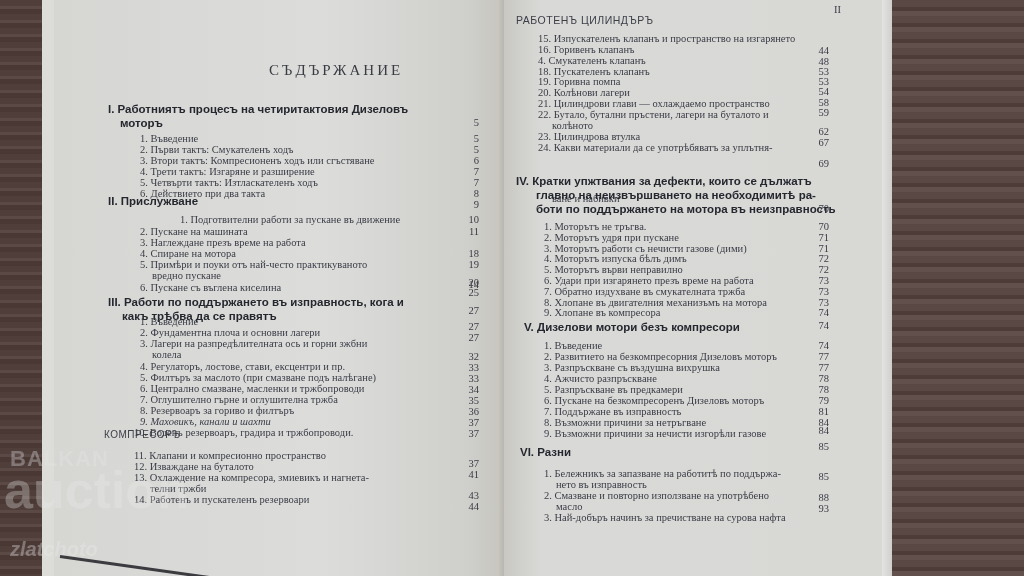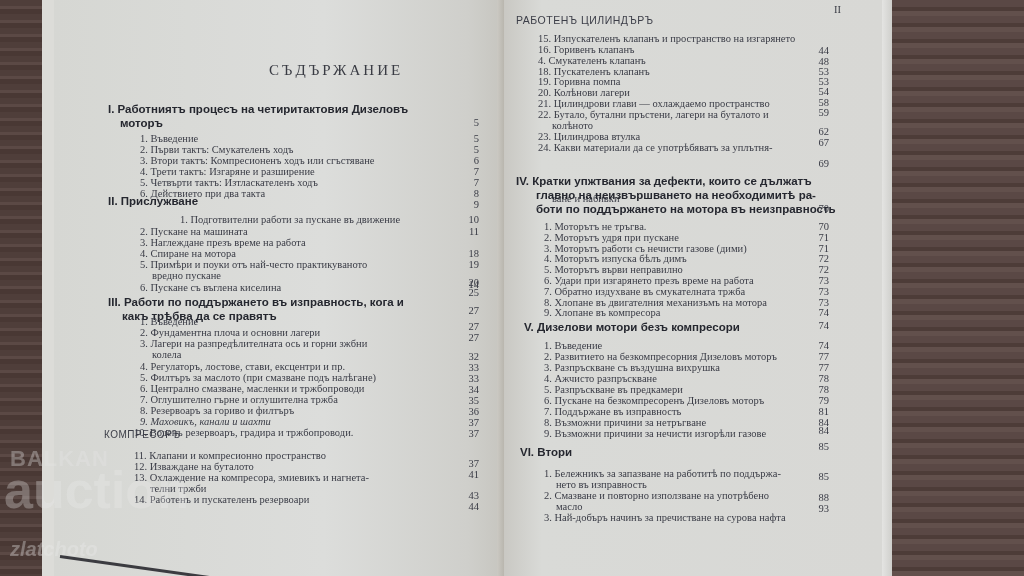--- a/index.html
+++ b/index.html
@@ -194,21 +194,21 @@
     <div class="pg" style="left:305px;top:384px;">78</div>
     <div class="item" style="left:40px;top:395px;">6. Пускане на безкомпресоренъ Дизеловъ моторъ</div>
     <div class="pg" style="left:305px;top:395px;">79</div>
     <div class="item" style="left:40px;top:406px;">7. Поддържане въ изправность</div>
     <div class="pg" style="left:305px;top:406px;">81</div>
     <div class="item" style="left:40px;top:417px;">8. Възможни причини за нетръгване</div>
     <div class="pg" style="left:305px;top:417px;">84</div>
     <div class="item" style="left:40px;top:428px;">9. Възможни причини за нечисти изгорѣли газове</div>
     <div class="pg" style="left:305px;top:425px;">84</div>
 
-    <div class="sec" style="left:16px;top:445px;">VI. Втори</div>
+    <div class="sec" style="left:16px;top:445px;">VI. Разни</div>
     <div class="pg" style="left:305px;top:441px;">85</div>
     <div class="item" style="left:40px;top:468px;">1. Бележникъ за запазване на работитѣ по поддържа-</div>
     <div class="item" style="left:52px;top:479px;">нето въ изправность</div>
     <div class="pg" style="left:305px;top:471px;">85</div>
     <div class="item" style="left:40px;top:490px;">2. Смазване и повторно използване на употрѣбено</div>
     <div class="item" style="left:52px;top:501px;">масло</div>
     <div class="pg" style="left:305px;top:492px;">88</div>
     <div class="item" style="left:40px;top:512px;">3. Най-добъръ начинъ за пречистване на сурова нафта</div>
     <div class="pg" style="left:305px;top:503px;">93</div>
   </div>

